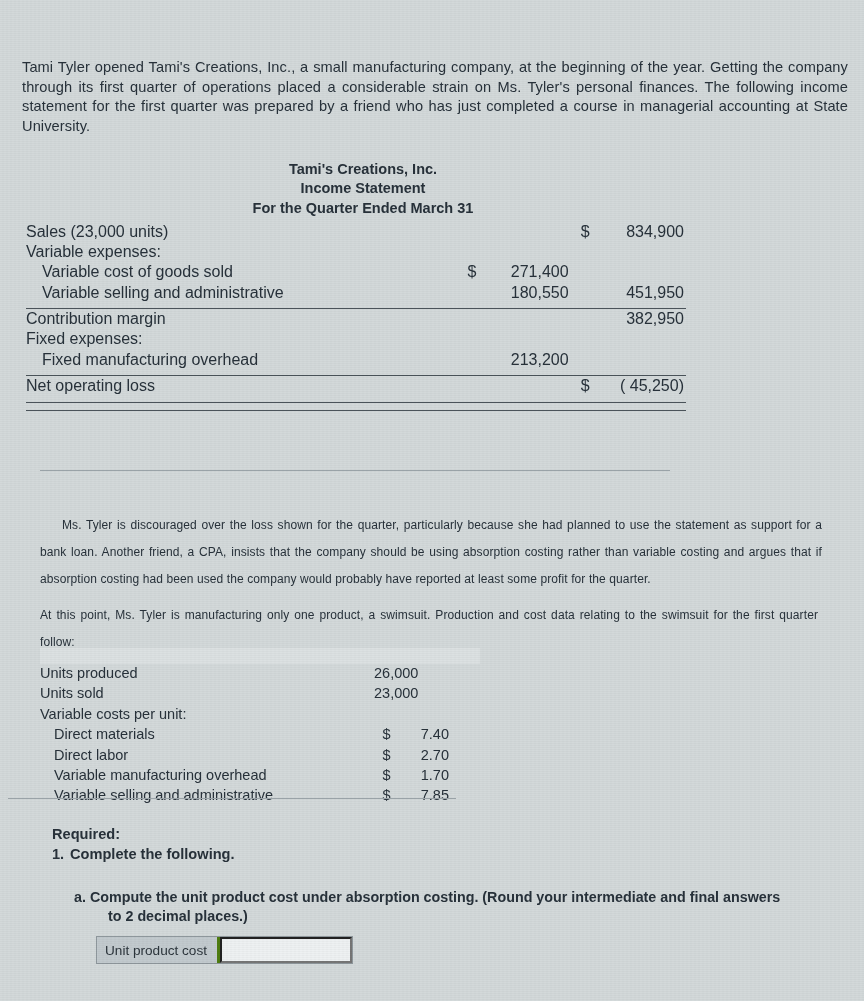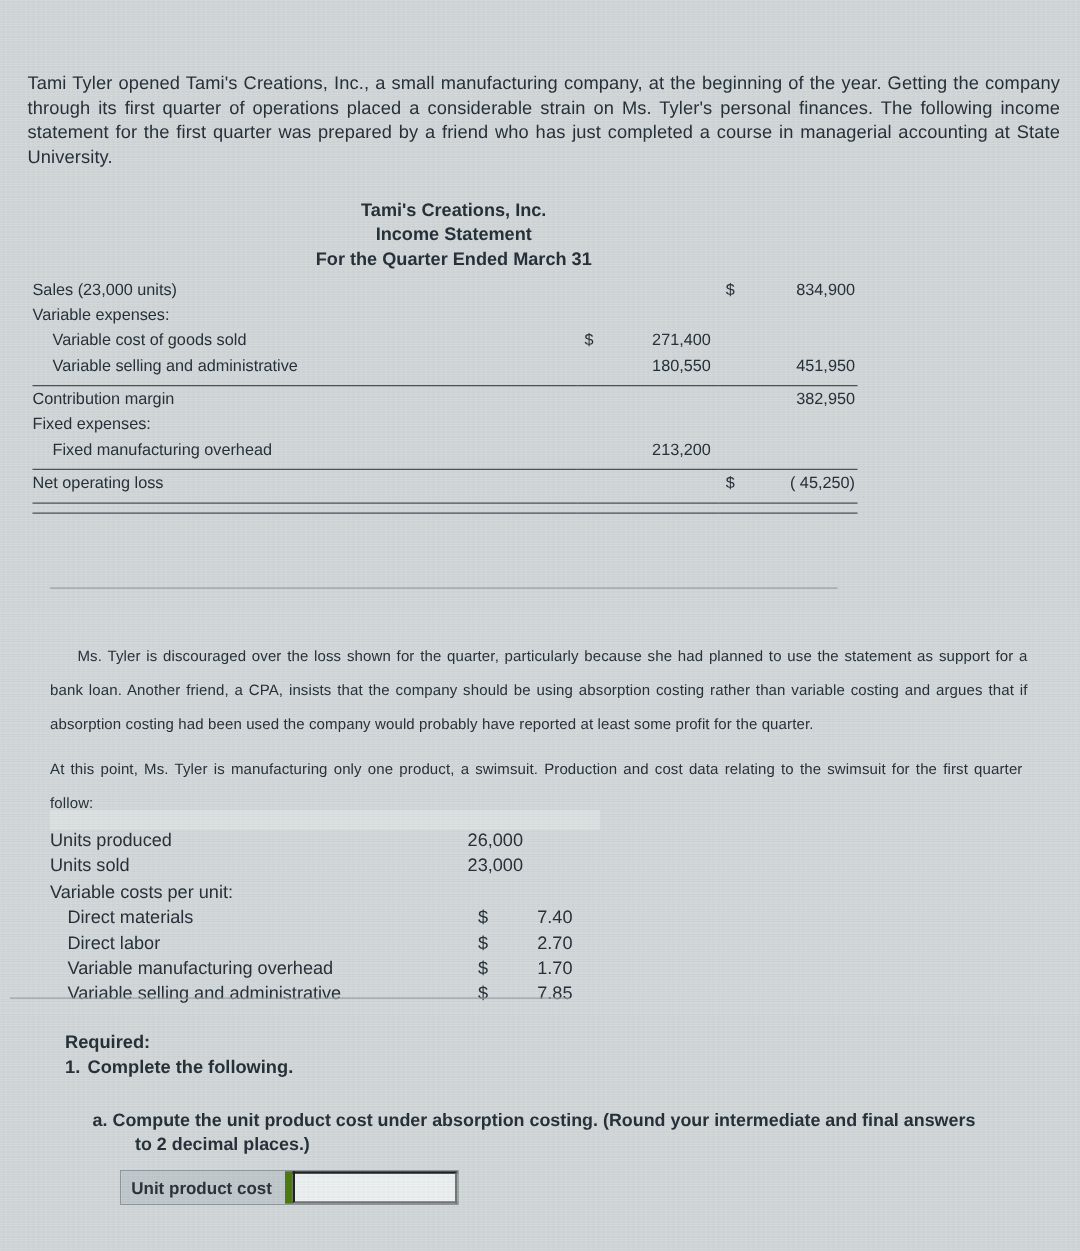--- a/index.html
+++ b/index.html
@@ -60,21 +60,21 @@
   }
   .stmt-head div { white-space: nowrap; }
   .stmt table {
     border-collapse: collapse;
     width: 100%;
     margin-top: 4px;
   }
   .stmt td {
     padding: 0 0 1px 0;
     vertical-align: bottom;
-    font-size: 13px;
+    font-size: 16px;
     white-space: nowrap;
   }
   td.lbl { width: 430px; }
   td.ind1 { padding-left: 16px; }
   td.num {
     text-align: right;
     width: 110px;
     padding-right: 6px;
   }
   td.num2 {
@@ -121,21 +121,21 @@
   .prod .bandtop {
     height: 16px;
     background: rgba(255,255,255,0.22);
   }
   .prod table { border-collapse: collapse; width: 100%; }
   .prod td { padding: 0 0 1px 0; white-space: nowrap; vertical-align: bottom; }
   .prod td.plbl { width: 300px; }
   .prod td.pind { padding-left: 14px; }
   .prod td.pnum { text-align: center; width: 70px; padding-right: 22px; }
   .prod td.pdol { text-align: left; width: 36px; padding-left: 48px; }
-  .prod td.pval { text-align: right; width: 52px; padding-right: 22px; }
+  .prod td.pval { text-align: center; width: 52px; padding-right: 22px; }
   .prod-underline {
     position: absolute;
     left: 8px;
     top: 798px;
     width: 448px;
     border-top: 1px solid #9aa3a8;
   }
 
   .required {
     position: absolute;
@@ -175,25 +175,25 @@
     display: flex;
     align-items: stretch;
     height: 26px;
     border: 1px solid #8e979c;
     background: #e8ecee;
   }
   .answer-label {
     background: #c2cace;
     padding: 4px 10px 4px 8px;
     font-size: 13.6px;
-    font-weight: bold;
+    font-weight: normal;
     color: #2c353c;
     display: flex;
     align-items: center;
-    border-right: 6px solid #4d7c0f;
+    border-right: 3px solid #4d7c0f;
     white-space: nowrap;
   }
   .answer-input {
     width: 124px;
     background: #eef1f2;
     position: relative;
   }
   .answer-input::before {
     content: "";
     position: absolute;

